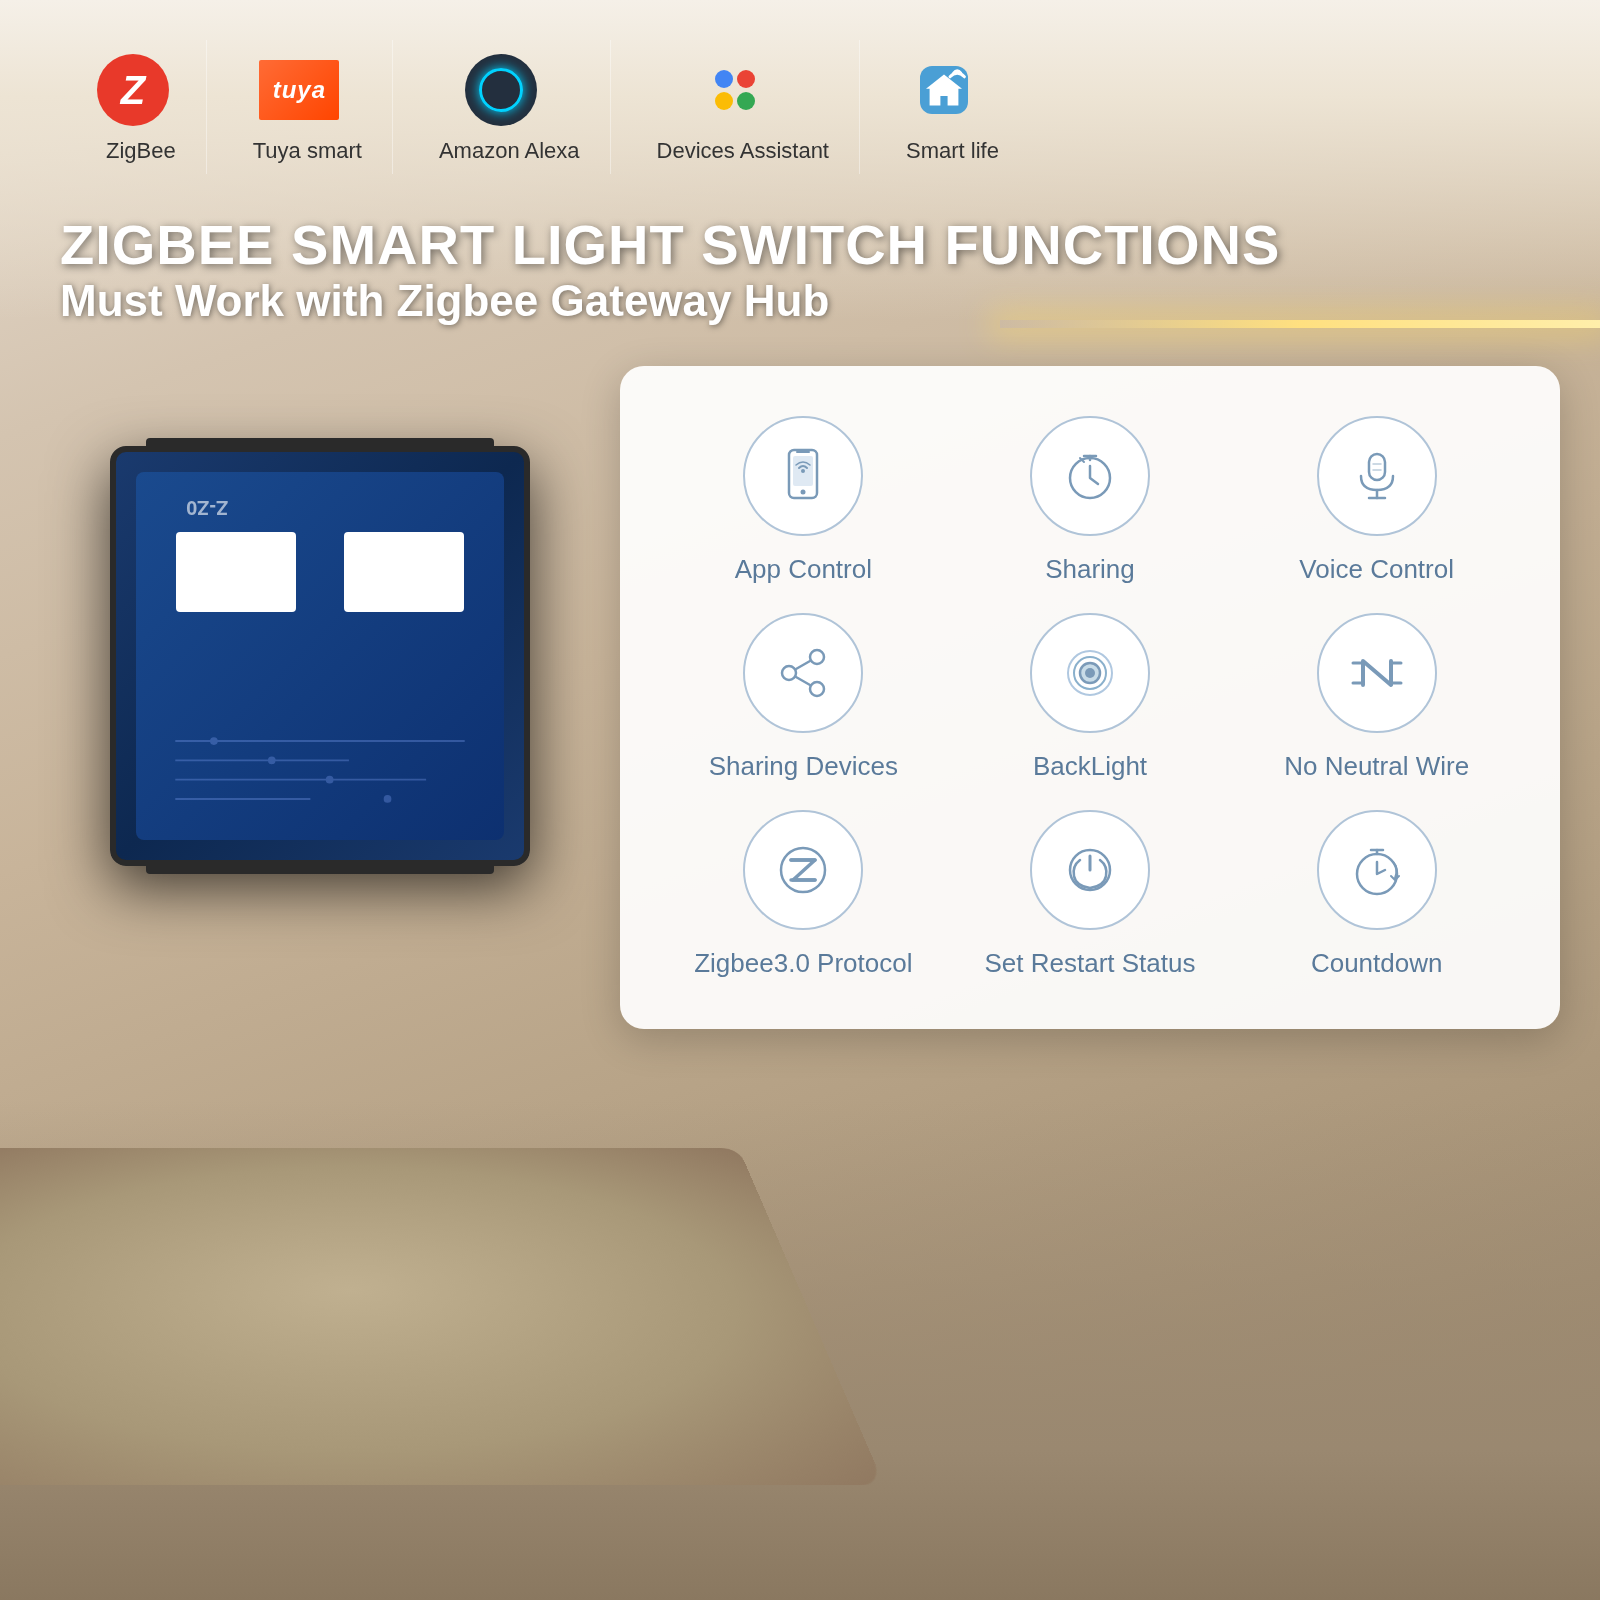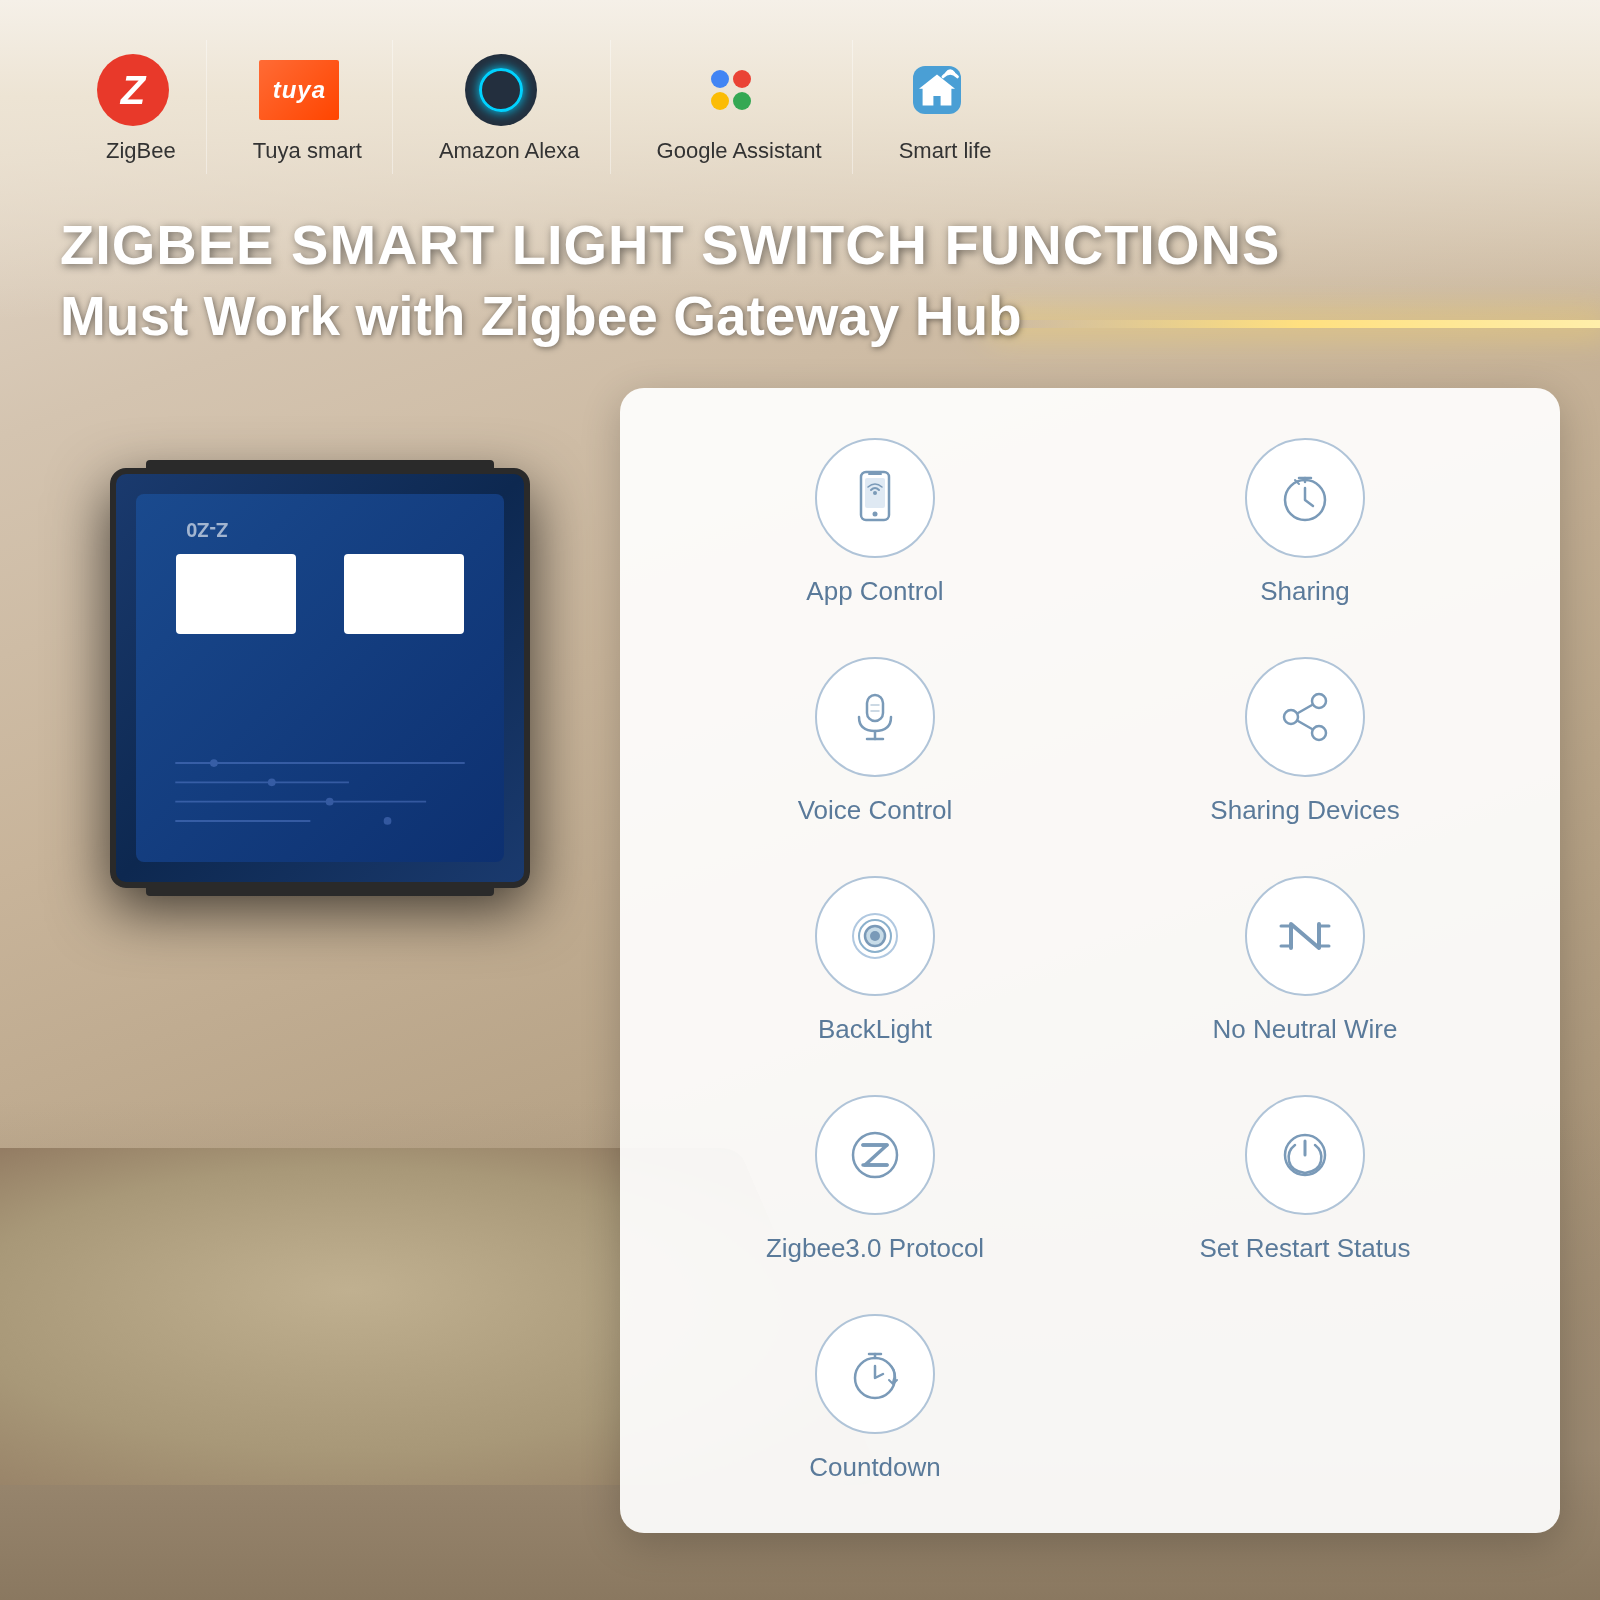--- a/index.html
+++ b/index.html
@@ -187,25 +187,24 @@
     }
     .headline-main {
       font-size: 56px;
       font-weight: 900;
       color: white;
       text-shadow: 2px 2px 8px rgba(0,0,0,0.5);
       letter-spacing: 1px;
       line-height: 1.1;
     }
     .headline-sub {
-      font-size: 55px;
+      font-size: 44px;
       font-weight: 700;
       color: white;
       text-shadow: 1px 1px 6px rgba(0,0,0,0.5);
-      margin-top: 8px;
     }
 
     
     .main-layout {
       display: flex;
       padding: 40px 40px 0 60px;
       gap: 40px;
       align-items: flex-start;
     }
 
@@ -277,22 +276,22 @@
     .features-card {
       background: rgba(255, 255, 255, 0.92);
       border-radius: 24px;
       padding: 50px 60px;
       flex: 1;
       box-shadow: 0 10px 40px rgba(0,0,0,0.2);
     }
 
     .features-grid {
       display: grid;
-      grid-template-columns: repeat(2, 1fr);
-      gap: 50px 40px;
+      grid-template-columns: repeat(3, 1fr);
+      gap: 28px 40px;
     }
 
     .feature-item {
       display: flex;
       flex-direction: column;
       align-items: center;
       gap: 18px;
       cursor: pointer;
     }
 
@@ -361,21 +360,21 @@
 
     <div class="logo-item">
       <div class="logo-icon">
         <div class="google-dots">
           <div class="gdot" style="background:#4285F4;"></div>
           <div class="gdot" style="background:#EA4335;"></div>
           <div class="gdot" style="background:#FBBC05;"></div>
           <div class="gdot" style="background:#34A853;"></div>
         </div>
       </div>
-      <span class="logo-label">Google Assistant</span>
+      <span class="logo-label">Devices Assistant</span>
     </div>
 
     <div class="logo-item">
       <div class="logo-icon">
         <div class="smartlife-icon">
           <svg viewBox="0 0 50 50" width="60" height="60" fill="none" xmlns="http://www.w3.org/2000/svg">
             <rect x="5" y="5" width="40" height="40" rx="10" fill="#4a9fd5"></rect>
             <path d="M25 12 L10 24 L13 24 L13 38 L22 38 L22 30 L28 30 L28 38 L37 38 L37 24 L40 24 Z" fill="white"></path>
             <path d="M30 14 Q36 8 42 14" stroke="white" stroke-width="2.5" fill="none" stroke-linecap="round"></path>
             <path d="M33 11 Q36 7 39 11" stroke="white" stroke-width="2.5" fill="none" stroke-linecap="round"></path>

